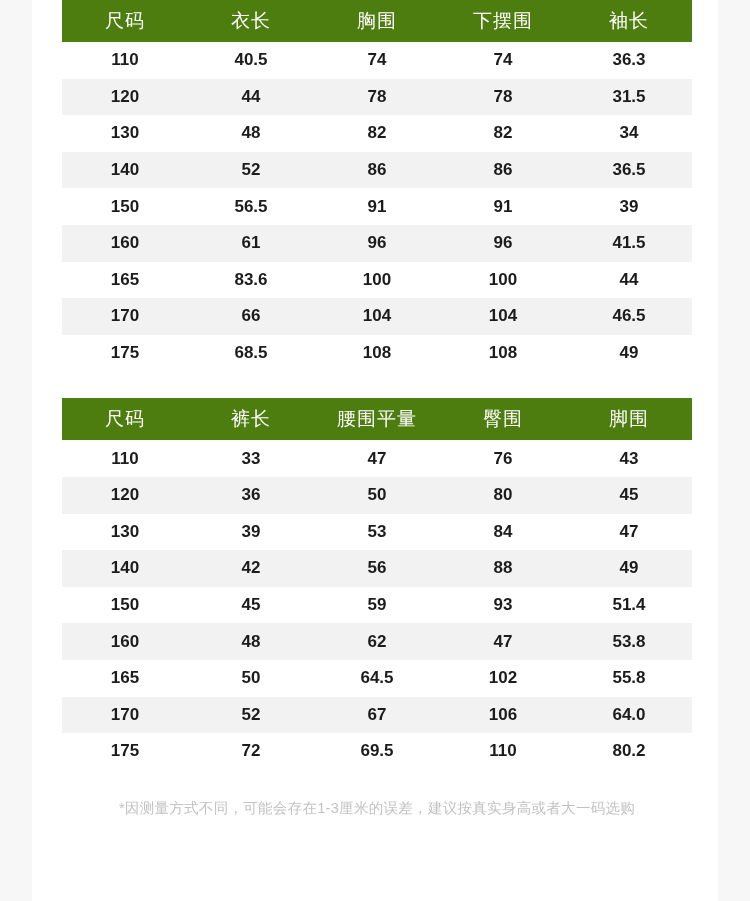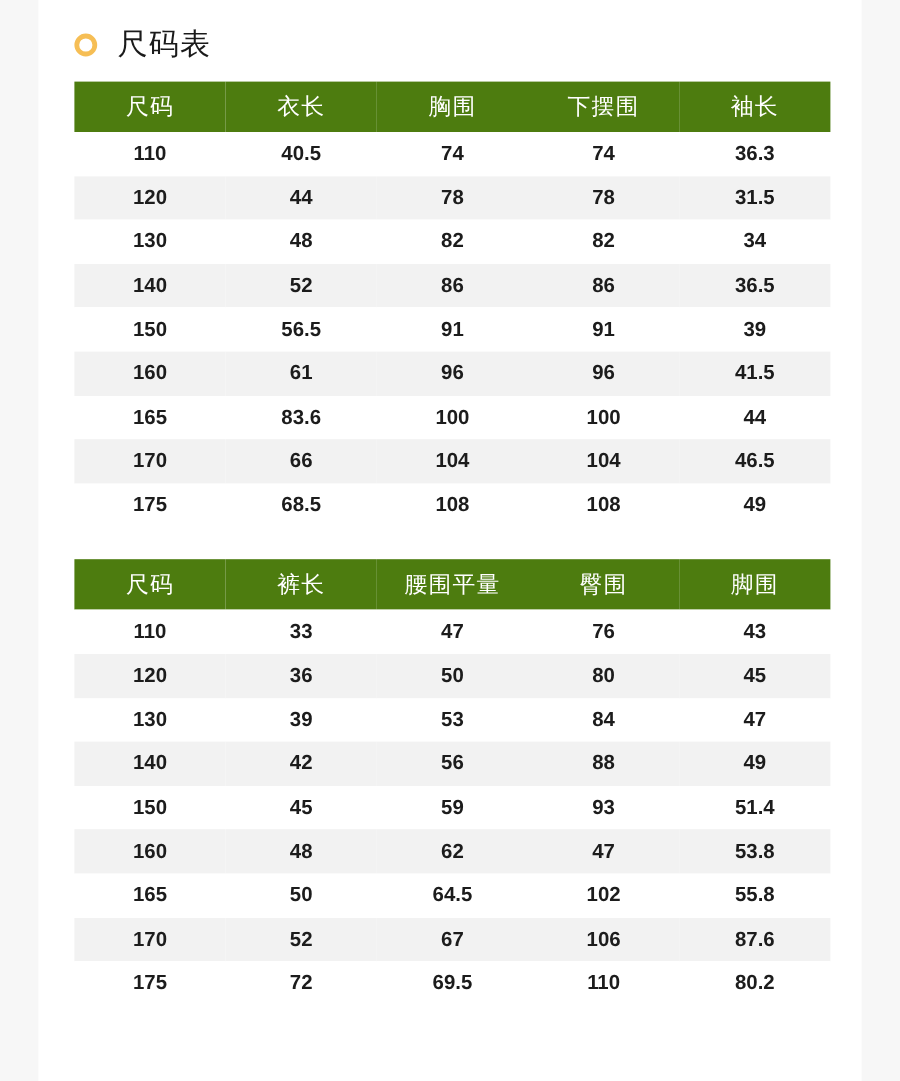--- a/index.html
+++ b/index.html
@@ -105,24 +105,20 @@
 </head>
 <body>
 
 <div class="page">
 
   <div class="gutter-left"></div>
   <div class="gutter-right"></div>
 
   <div class="content">
 
-    <div class="title-row">
-      <span class="ring-icon"></span>
-      <span class="title-text">尺码表</span>
-    </div>
 
     <table class="size-table">
       <thead>
         <tr>
           <th>尺码</th>
           <th>衣长</th>
           <th>胸围</th>
           <th>下摆围</th>
           <th>袖长</th>
         </tr>
@@ -254,27 +250,28 @@
           <td>50</td>
           <td>64.5</td>
           <td>102</td>
           <td>55.8</td>
         </tr>
         <tr>
           <td>170</td>
           <td>52</td>
           <td>67</td>
           <td>106</td>
-          <td>87.6</td>
+          <td>64.0</td>
         </tr>
         <tr>
           <td>175</td>
           <td>72</td>
           <td>69.5</td>
           <td>110</td>
           <td>80.2</td>
         </tr>
       </tbody>
     </table>
 
+    <div class="footnote">*因测量方式不同，可能会存在1-3厘米的误差，建议按真实身高或者大一码选购</div>
 
   </div>
 </div>
 
 </body></html>

